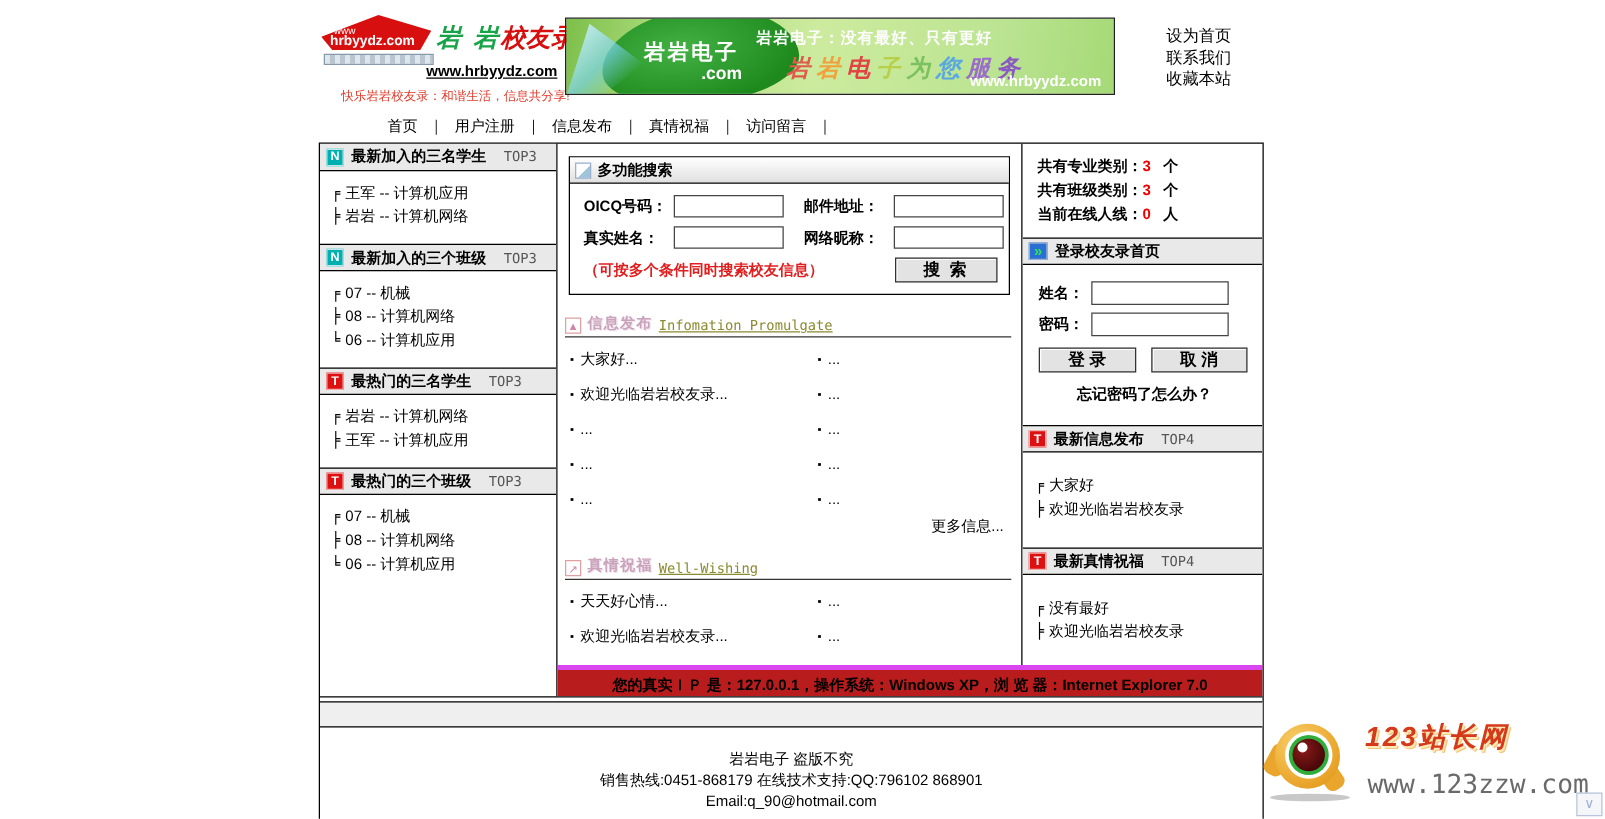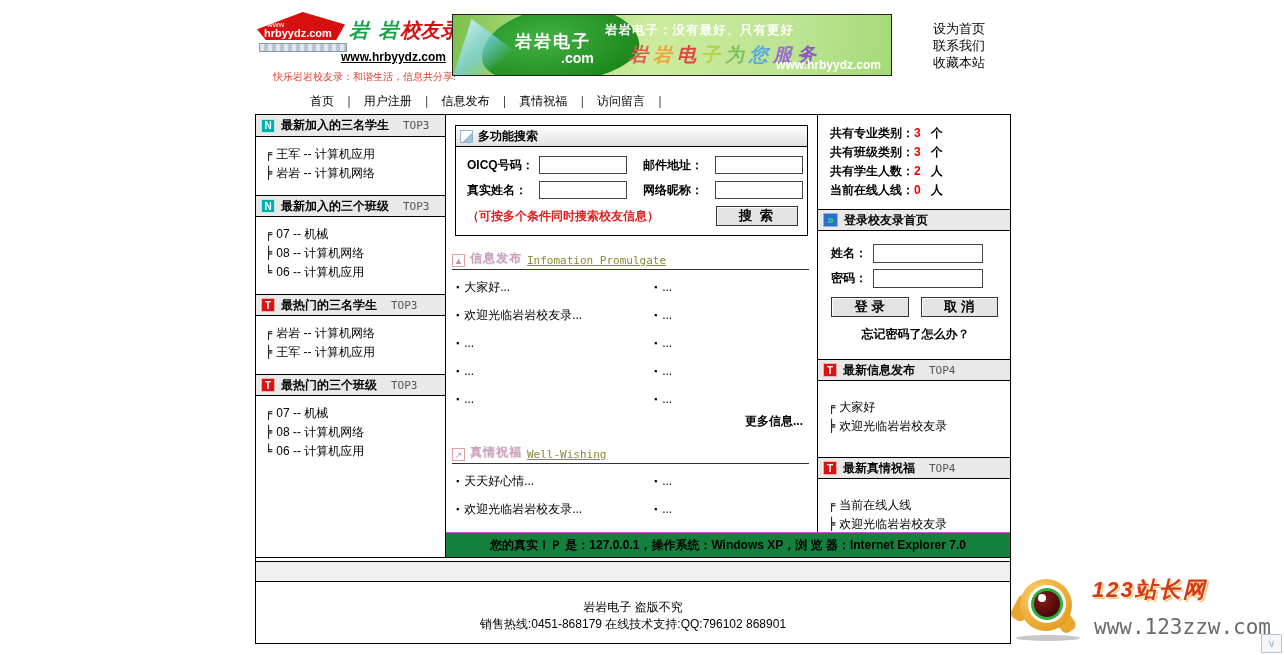--- a/index.html
+++ b/index.html
@@ -94,23 +94,23 @@
   .sq-icon { width:13px; height:13px; border:1px solid #e0a0a0; color:#cf86a8; font-size:9px; background:#fff;
              display:flex; align-items:center; justify-content:center; flex:none; }
   .t-cn { color:#c9a2bc; font-weight:bold; letter-spacing:1px; text-shadow:1px 1px 0 #f2e6ee; }
   .t-en { color:#8a8a30; font-size:11px; font-family:"DejaVu Sans Mono", monospace; text-decoration:underline; }
   .sec-cols { display:flex; padding:3px 6px 0 10px; }
   .sec-cols ul { list-style:none; }
   .sec-cols .lcol { width:198px; }
   .sec-cols .rcol { flex:1; }
   .sec-cols li { line-height:28px; white-space:nowrap; }
   .bullet { margin-right:5px; font-size:9px; vertical-align:1px; }
-  .more-row { text-align:right; padding:0 14px 0 0;font-weight:bold; }
-
-  .ip-bar { height:25px; line-height:24px; border-top:1px solid #d946ef; background:#15803d;
+  .more-row { text-align:right; padding:0 14px 0 0; }
+
+  .ip-bar { height:25px; line-height:24px; border-top:4px solid #d946ef; background:#b91c1c;
             text-align:center; font-weight:bold; white-space:nowrap; overflow:hidden; }
 
   
   .stats { padding:9px 0 9px 12px; }
   .stat-row { line-height:19px; white-space:nowrap; }
   .stat-label { font-weight:bold;text-align:right; }
   .stat-value { color:#f00000; font-weight:bold; }
   .stat-unit { margin-left:10px; font-weight:bold; }
 
   .go-icon { width:15px; height:14px; background:#2a6fd4; border:1px solid #9ab0cc; color:#2fe060;
@@ -324,23 +324,20 @@
 
           <div class="right-col">
             <div class="stats">
               <div class="stat-row">
                 <span class="stat-label">共有专业类别：</span><span class="stat-value">3</span><span class="stat-unit">个</span>
               </div>
               <div class="stat-row">
                 <span class="stat-label">共有班级类别：</span><span class="stat-value">3</span><span class="stat-unit">个</span>
               </div>
               <div class="stat-row">
-                <span class="stat-label">共有学生人数：</span><span class="stat-value">2</span><span class="stat-unit">人</span>
-              </div>
-              <div class="stat-row">
                 <span class="stat-label">当前在线人线：</span><span class="stat-value">0</span><span class="stat-unit">人</span>
               </div>
             </div>
 
             <div class="bar">
               <span class="go-icon">»</span>
               <span class="login-title">登录校友录首页</span>
             </div>
             <div class="login-form">
               <div class="l-row">
@@ -367,35 +364,36 @@
               <li><span class="tree">╒</span><a>大家好</a></li>
               <li><span class="tree">╞</span><a>欢迎光临岩岩校友录</a></li>
             </ul>
 
             <div class="bar">
               <span class="ibox red">T</span>
               <span class="bar-title">最新真情祝福</span>
               <span class="top-label">TOP4</span>
             </div>
             <ul class="top4-list">
-              <li><span class="tree">╒</span><a>当前在线人线</a></li>
+              <li><span class="tree">╒</span><a>没有最好</a></li>
               <li><span class="tree">╞</span><a>欢迎光临岩岩校友录</a></li>
             </ul>
           </div>
         </div>
 
         <div class="ip-bar">您的真实ＩＰ 是：127.0.0.1，操作系统：Windows XP，浏 览 器：Internet Explorer 7.0</div>
       </div>
     </div>
 
     <div class="strip"></div>
 
     <div class="footer">
       <div>岩岩电子 盗版不究</div>
       <div>销售热线:0451-868179 在线技术支持:QQ:796102 868901</div>
+      <div>Email:q_90@hotmail.com</div>
     </div>
   </div>
 </div>
 
 <div class="watermark">
   <div class="mascot">
     <div class="m-arm l"></div>
       <div class="m-arm r"></div>
     <div class="m-shadow"></div>
     <div class="m-body"></div>

